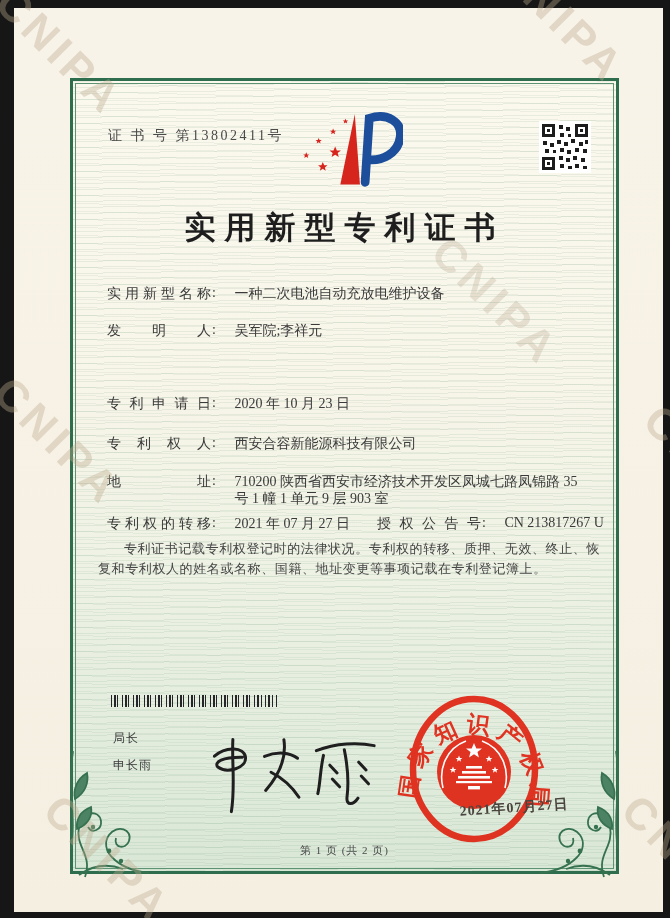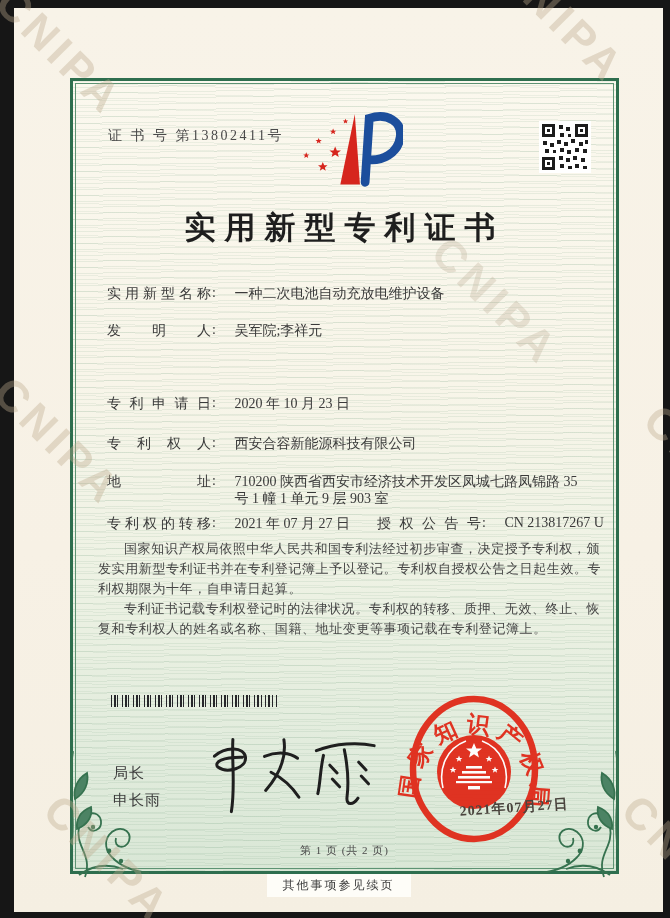--- a/index.html
+++ b/index.html
@@ -64,22 +64,22 @@
   }
   .legal p{margin:0;text-indent:2em;}
   
   .barcode{
     position:absolute;left:38px;top:614px;width:167px;height:12px;
     background-image:
       repeating-linear-gradient(90deg,#26262a 0 1.5px,rgba(0,0,0,0) 1.5px 3px,
       #26262a 3px 5px,rgba(0,0,0,0) 5px 6.5px,#26262a 6.5px 7.5px,rgba(0,0,0,0) 7.5px 11px);
   }
   .sig-block{
-    position:absolute;left:40px;top:680px;font-size:15px;color:#3a3a3a;
-    line-height:27px;letter-spacing:1px;font-family:Liberation Mono, monospace;
+    position:absolute;left:40px;top:644px;font-size:12px;color:#3a3a3a;
+    line-height:27px;letter-spacing:1px;
   }
   .signature{position:absolute;left:128px;top:642px;transform:rotate(-2deg);}
   .seal{position:absolute;left:316px;top:603px;opacity:0.94;}
   .seal-date{
     position:absolute;left:346px;top:718px;width:190px;text-align:center;
     font-size:14px;font-weight:bold;color:#4a443e;letter-spacing:1px;
     transform:rotate(-4deg);z-index:4;
   }
   .pageno{
     position:absolute;left:0;right:0;top:762px;text-align:center;
@@ -187,21 +187,20 @@
     <div class="frow r6">
       <span class="flabel">专利权的转移</span><span class="fcolon">:</span>
       <span class="fvalue">2021 年 07 月 27 日</span>
       <span class="pair2">
         <span class="flabel">授权公告号</span><span class="fcolon">:</span>
         <span class="fvalue">CN 213817267 U</span>
       </span>
     </div>
 
     <div class="legal">
-      <p>国家知识产权局依照中华人民共和国专利法经过初步审查，决定授予专利权，颁发实用新型专利证书并在专利登记簿上予以登记。专利权自授权公告之日起生效。专利权期限为十年，自申请日起算。</p>
       <p>专利证书记载专利权登记时的法律状况。专利权的转移、质押、无效、终止、恢复和专利权人的姓名或名称、国籍、地址变更等事项记载在专利登记簿上。</p>
     </div>
 
     <div class="barcode"></div>
 
     <div class="sig-block">
       <div>局长</div>
       <div>申长雨</div>
     </div>
 
@@ -283,16 +282,13 @@
   </div>
 
   <div class="wm wm1">CNIPA</div>
   <div class="wm wm2">CNIPA</div>
   <div class="wm wm3">CNIPA</div>
   <div class="wm wm4">CNIPA</div>
   <div class="wm wm5">CNIPA</div>
   <div class="wm wm6">CNIPA</div>
   <div class="wm wm7">CNIPA</div>
 
-  <div class="footer-note">
-    <span>其他事项参见续页</span>
-  </div>
 </div>
 
 </body></html>

